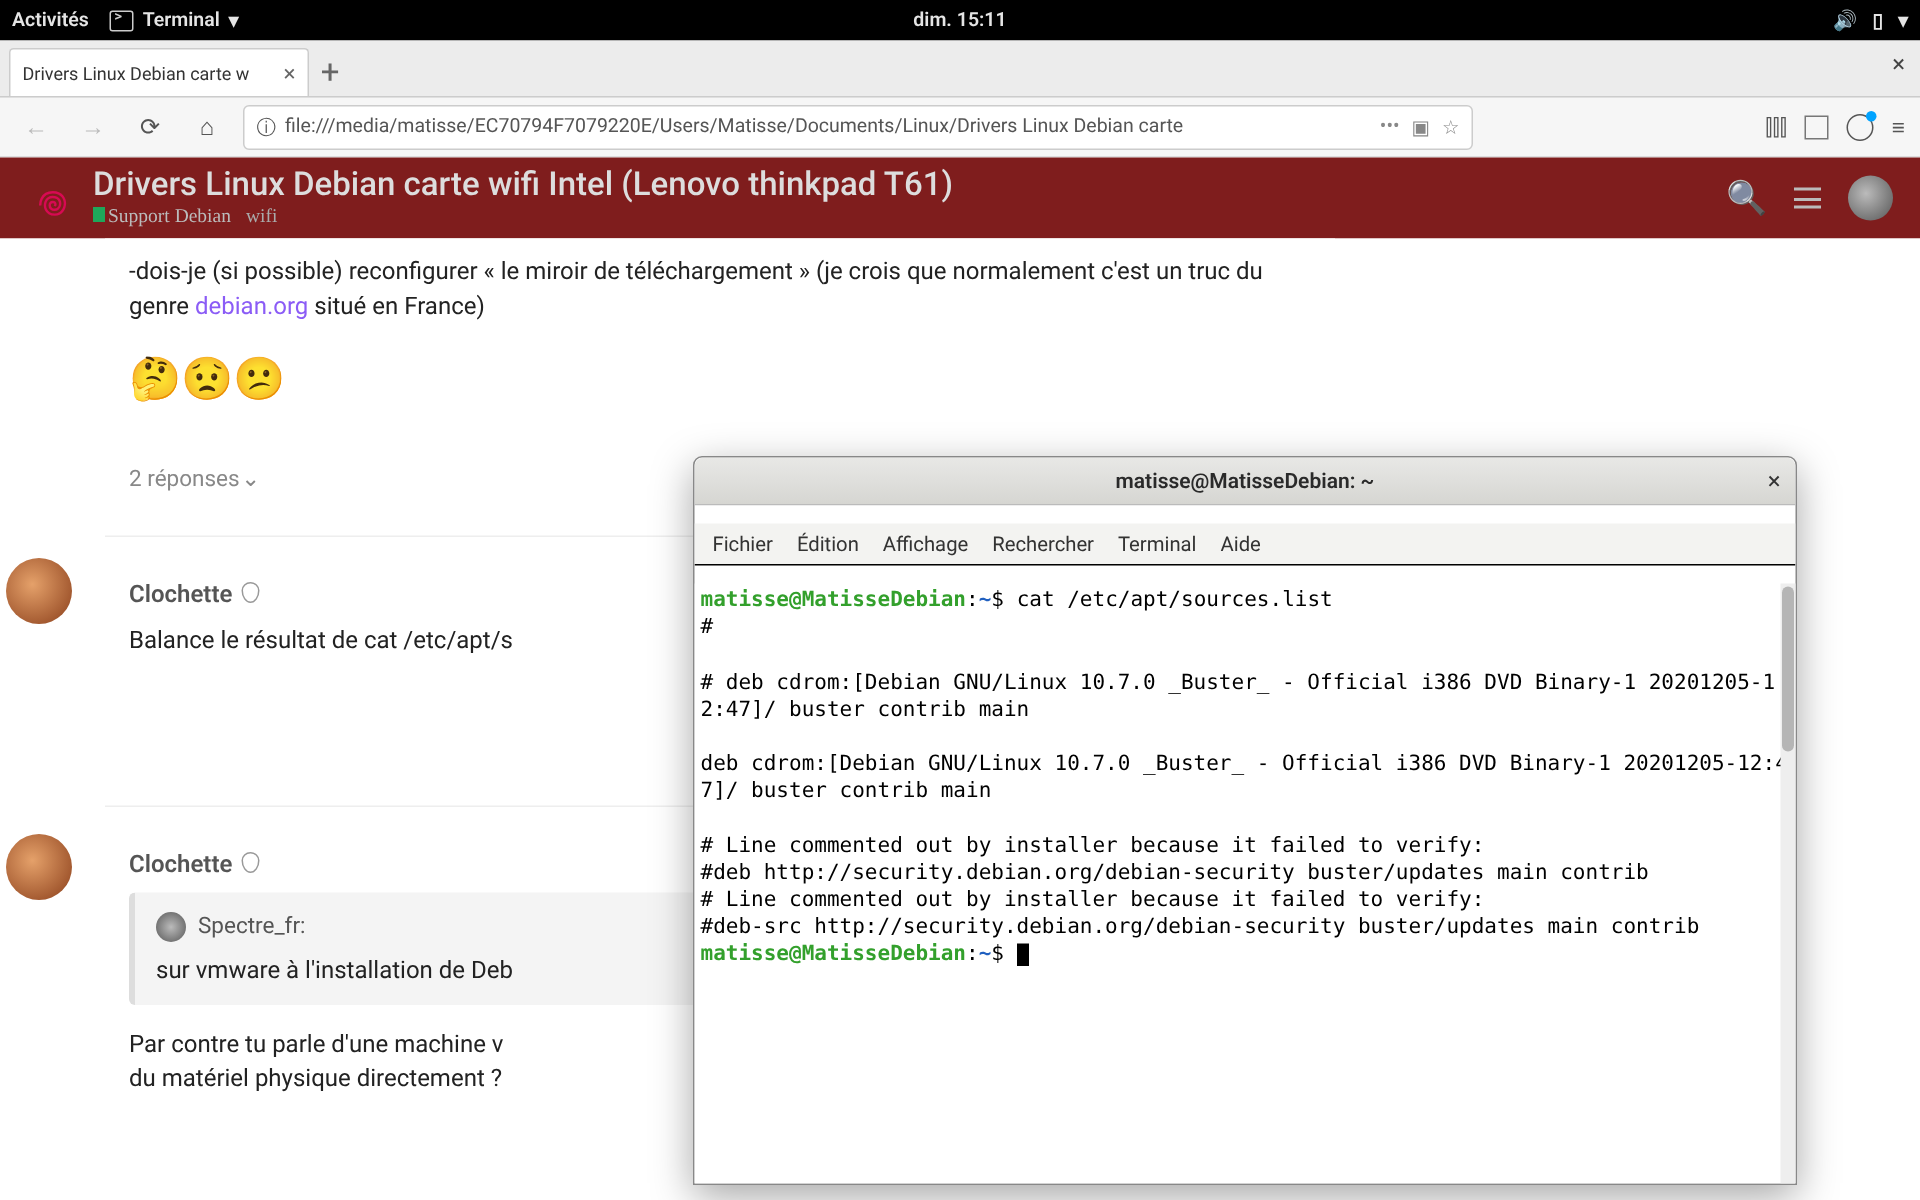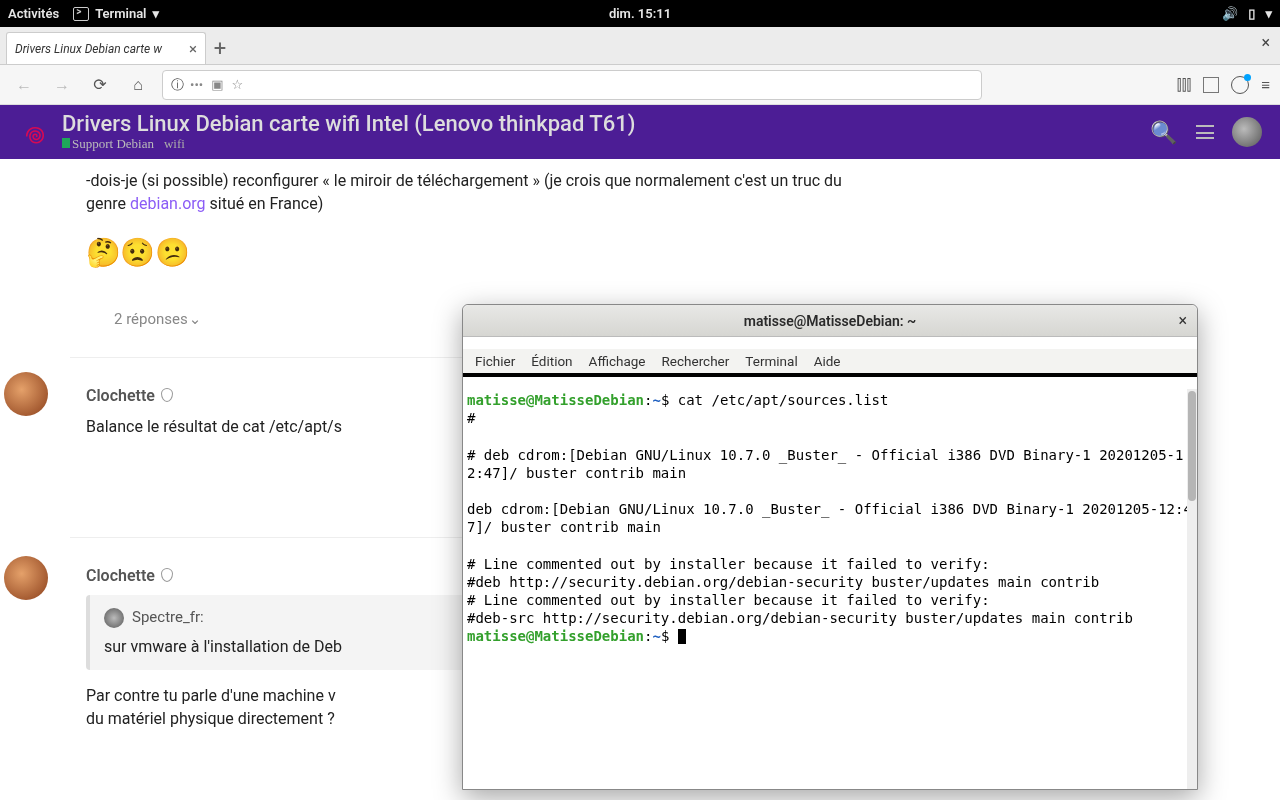--- a/index.html
+++ b/index.html
@@ -9,34 +9,34 @@
   .gnome-bar .left { display: flex; align-items: center; gap: 14px; }
   .gnome-bar .center { position: absolute; left: 50%; transform: translateX(-50%); }
   .gnome-bar .right { margin-left: auto; display: flex; align-items: center; gap: 10px; }
   .gnome-bar .term-app { display: flex; align-items: center; gap: 6px; }
   .gnome-bar .term-icon { width: 16px; height: 14px; border: 1px solid #ccc; border-radius: 2px; position: relative; }
   .gnome-bar .term-icon::before { content: ">"; position: absolute; left: 2px; top: -2px; font-size: 10px; color: #ccc; }
   .gnome-ico { font-size: 13px; }
   
   .ff-tabs { background: #ececec; height: 38px; display: flex; align-items: flex-end; border-bottom: 1px solid #ccc; position: relative; }
   .ff-tab { background: #fff; border: 1px solid #ccc; border-bottom: none; border-radius: 3px 3px 0 0; height: 32px; width: 200px; margin-left: 6px; display: flex; align-items: center; padding: 0 8px; font-size: 12px; }
-  .ff-tab .title { flex: 1; white-space: nowrap; overflow: hidden; text-overflow: ellipsis; color: #333; font-style: italic; }
+  .ff-tab .title { flex: 1; white-space: nowrap; overflow: hidden; text-overflow: ellipsis; color: #333; }
   .ff-tab .close { color: #666; cursor: pointer; font-size: 15px; }
   .ff-newtab { width: 28px; text-align: center; font-size: 22px; color: #666; cursor: pointer; line-height: 30px; }
   .ff-maxclose { position: absolute; right: 10px; top: 6px; font-size: 16px; color: #444; }
   .ff-tool { background: #f6f6f6; height: 40px; border-bottom: 1px solid #ddd; display: flex; align-items: center; padding: 0 10px; gap: 10px; }
   .ff-btn { width: 28px; height: 28px; display: flex; align-items: center; justify-content: center; color: #555; font-size: 16px; border-radius: 4px; }
   .ff-btn.disabled { color: #bbb; }
   .ff-url { flex: 1; max-width: 820px; height: 30px; border: 1px solid #ccc; border-radius: 4px; background: #fff; display: flex; align-items: center; padding: 0 8px; font-size: 13px; color: #555; gap: 6px; }
   .ff-url .addr { flex: 1; white-space: nowrap; overflow: hidden; text-overflow: ellipsis; }
   .ff-url .icons-r { display: flex; gap: 8px; color: #888; }
   .ff-tool .right-icons { margin-left: auto; display: flex; gap: 12px; color: #555; font-size: 15px; align-items: center; }
   .bookicon { width:16px; height:16px; border:1px solid #777; }
   
-  .forum-head { background: #4c1d95; color: #fff; height: 54px; display: flex; align-items: center; padding: 0 18px; }
+  .forum-head { background: #7f1d1d; color: #fff; height: 54px; display: flex; align-items: center; padding: 0 18px; }
   .debian-swirl { width: 34px; height: 34px; margin-right: 10px; display:flex; align-items:center; justify-content:center; }
   .debian-swirl::before { content: "𖦹"; color:#d70a53; font-size: 32px; }
   .ftitle { font-size: 22px; font-weight: 500; color: #ddd; line-height: 1.1; }
   .fsub { font-size: 13px; color: #aaa; display: flex; gap: 10px; align-items: center; font-family: Liberation Serif, serif; }
   .fsub .cat { color: #bbb; }
   .fsub .bar { width: 8px; height: 10px; background: #1fa75a; display: inline-block; margin-right: 2px; }
   .fhead-right { margin-left: auto; display: flex; align-items: center; gap: 18px; }
   .fhead-right .ico { font-size: 22px; color: #bbb; font-weight: bold; }
   .avatar-sm { width: 30px; height: 30px; border-radius: 50%; background: radial-gradient(circle at 40% 40%,#bbb,#555); }
   .burger { display:inline-block; width:18px; height:14px; border-top:2px solid #bbb; border-bottom:2px solid #bbb; position:relative; }
@@ -45,36 +45,36 @@
   .forum-body { background: #fff; height: calc(800px - 27px - 38px - 40px - 54px); overflow: hidden; position: relative; padding-left: 70px; }
   .post { position: relative; width: 820px; }
   .post .avatar { position: absolute; left: -66px; top: 4px; width: 44px; height: 44px; border-radius: 50%; background: radial-gradient(circle at 40% 40%, #e5a16a, #8a3e1a); }
   .post .avatar.av2 { top: 0px; }
   .post-card { background: #fff; padding: 12px 16px 16px 16px; font-size: 16px; color: #222; line-height: 1.45; }
   .post .username { font-weight: 600; color: #555; font-size: 16px; margin-bottom: 8px; display:flex; align-items:center; gap:6px; }
   .shield { width:12px; height:14px; border:1px solid #999; border-radius: 50% 50% 50% 50% / 40% 40% 60% 60%; display:inline-block; }
   .link { color: #8b5cf6; }
   .emojis { font-size: 28px; margin-top: 18px; }
   .post-footer { display:flex; align-items:center; margin-top: 34px; color:#888; font-size:15px; }
-  .post-footer .replies { display:flex; align-items:center; gap:1px;margin-left:28px; }
+  .post-footer .replies { display:flex; align-items:center; gap:1px; }
   .post-actions { margin-left:auto; display:flex; gap:20px; color:#aaa; font-size:17px; align-items:center; }
   .citer { background:#828282; color:#fff; padding:6px 14px; border-radius:4px; font-size:16px; display:flex; gap:6px; align-items:center; position:absolute; left:320px; top:222px; }
   .sep { border-top:1px solid #eee; margin:8px 0 14px 0; width:820px; }
   .quote-box { background:#f4f4f4; border-left:4px solid #ddd; padding:12px 14px; border-radius:4px; margin:8px 0 14px 0; }
   .quote-box .qhead { display:flex; align-items:center; gap:8px; color:#555; margin-bottom:6px; font-size:15px; }
   .quote-box .qav { width:20px; height:20px; border-radius:50%; background:radial-gradient(circle,#bbb,#555); }
   
   .timeline { position:absolute; right:100px; top:200px; color:#999; font-size:16px; text-align:center; }
   .timeline .dot { width:8px; height:8px; background:#ccc; border-radius:50%; margin:0 auto 18px; box-shadow: 0 -46px 0 #ccc; }
   
   .term-win { position:absolute; left:462px; top:304px; width:736px; height:486px; background:#fff; border:1px solid #888; border-radius:6px 6px 0 0; box-shadow: 0 8px 28px rgba(0,0,0,.35); display:flex; flex-direction:column; overflow:hidden;gap:12px; }
   .term-titlebar { height:32px; background: linear-gradient(#e8e8e6,#d6d6d2); border-bottom:1px solid #bbb; display:flex; align-items:center; justify-content:center; position:relative; border-radius:6px 6px 0 0; }
   .term-titlebar .ttl { font-size:14px; font-weight:600; color:#2a2a2a; }
   .term-titlebar .tclose { position:absolute; right:10px; top:6px; font-size:16px; color:#333; }
-  .term-menu { height:28px; background:#f3f3f1; border-bottom:4px solid #000000; display:flex; align-items:center; gap:16px; padding:0 12px; font-size:13.5px; color:#333; }
+  .term-menu { height:28px; background:#f3f3f1; border-bottom:1px solid #000000; display:flex; align-items:center; gap:16px; padding:0 12px; font-size:13.5px; color:#333; }
   .term-body { flex:1; background:#fff; font-family: "DejaVu Sans Mono","Liberation Mono",monospace; font-size:14px; line-height:1.3; padding:2px 4px; color:#000; white-space:pre-wrap; word-break:break-all; position:relative; }
   .term-body .u { color:#33a02c; font-weight:bold; }
   .term-body .p { color:#2060c0; font-weight:bold; }
   .term-body .scroll { position:absolute; right:0; top:0; bottom:0; width:10px; background:#eee; }
   .term-body .scroll::before { content:""; position:absolute; left:1px; right:1px; top:2px; height:110px; background:#b5b5b5; border-radius:4px; }
   .cursor { display:inline-block; width:8px; height:15px; background:#000; vertical-align:text-bottom; }
 </style>
 </head>
 <body>
 
@@ -104,20 +104,21 @@
   <div class="ff-maxclose">×</div>
 </div>
 
 <div class="ff-tool">
   <div class="ff-btn disabled">←</div>
   <div class="ff-btn disabled">→</div>
   <div class="ff-btn">⟳</div>
   <div class="ff-btn">⌂</div>
   <div class="ff-url">
     <span>ⓘ</span>
+    <span class="addr">file:///media/matisse/EC70794F7079220E/Users/Matisse/Documents/Linux/Drivers Linux Debian carte</span>
     <span class="icons-r">
       <span>•••</span>
       <span>▣</span>
       <span>☆</span>
     </span>
   </div>
   <div class="right-icons">
     <span>⫿⫿⫿</span>
     <span class="bookicon"></span>
     <span style="width:18px;height:18px;border-radius:50%;border:1px solid #555;display:inline-block;position:relative;">

